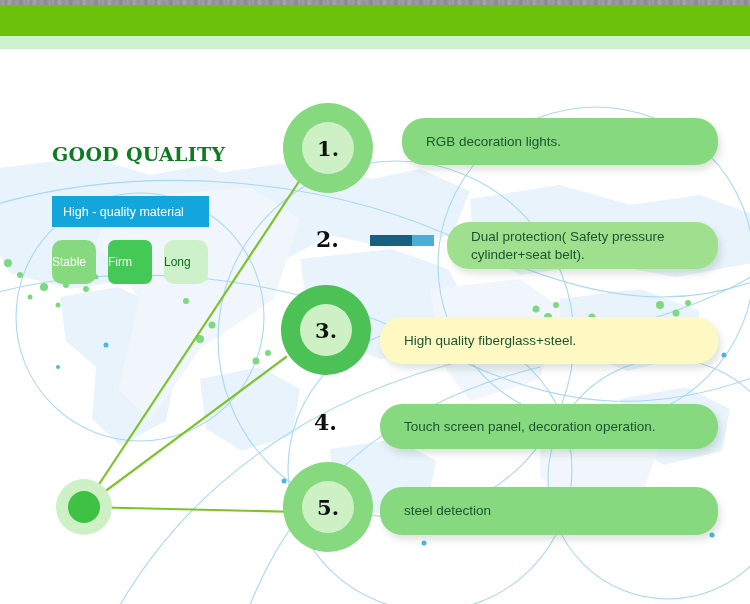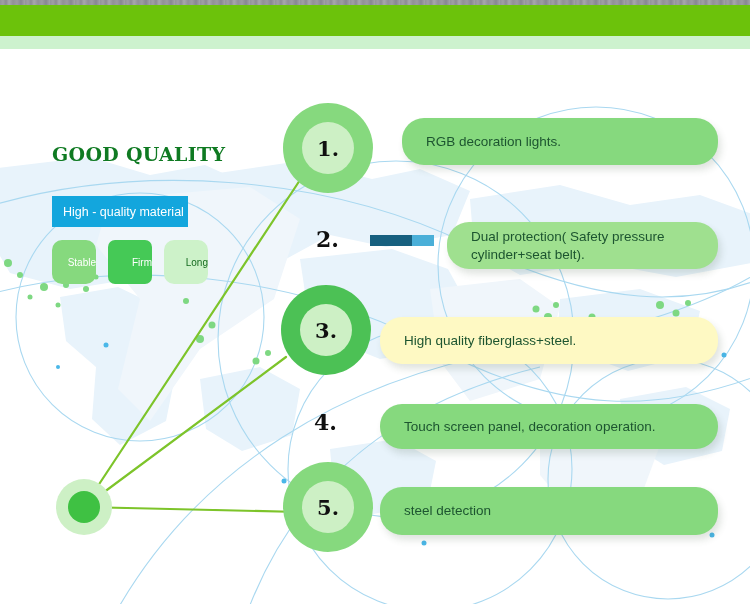--- a/index.html
+++ b/index.html
@@ -54,37 +54,37 @@
     position: absolute; left: 52px; top: 143px;
     font-family: "DejaVu Serif", "Liberation Serif", serif;
     font-weight: bold;
     font-size: 19px;
     letter-spacing: 0.3px;
     color: #0f7a22;
     white-space: nowrap;
   }
   .material-bar {
     position: absolute; left: 52px; top: 196px;
-    width: 136px; height: 31px;
+    width: 157px; height: 31px;
     background: #13a6dd;
     display: flex; align-items: center;
     padding-left: 11px;
     color: #ffffff;
     font-size: 12.5px;
     white-space: nowrap;
   }
   .tag-row {
     position: absolute; left: 52px; top: 240px;
     display: flex; gap: 12px;
   }
   .tag {
     width: 44px; height: 44px;
     border-radius: 10px;
-    display: flex; align-items: center; justify-content: flex-end;
-    font-size: 10px;
+    display: flex; align-items: center; justify-content: flex-start;
+    font-size: 12px;
     white-space: nowrap;
   }
   .tag.t0 { background: #86d97e; color: #ffffff; }
   .tag.t1 { background: #45c956; color: #ffffff; border-radius: 7px; }
   .tag.t2 { background: #cdf2c9; color: #166b20; }
 
   
   .wires { position: absolute; left: 0; top: 0; width: 750px; height: 604px; }
 
   .hub-halo {

